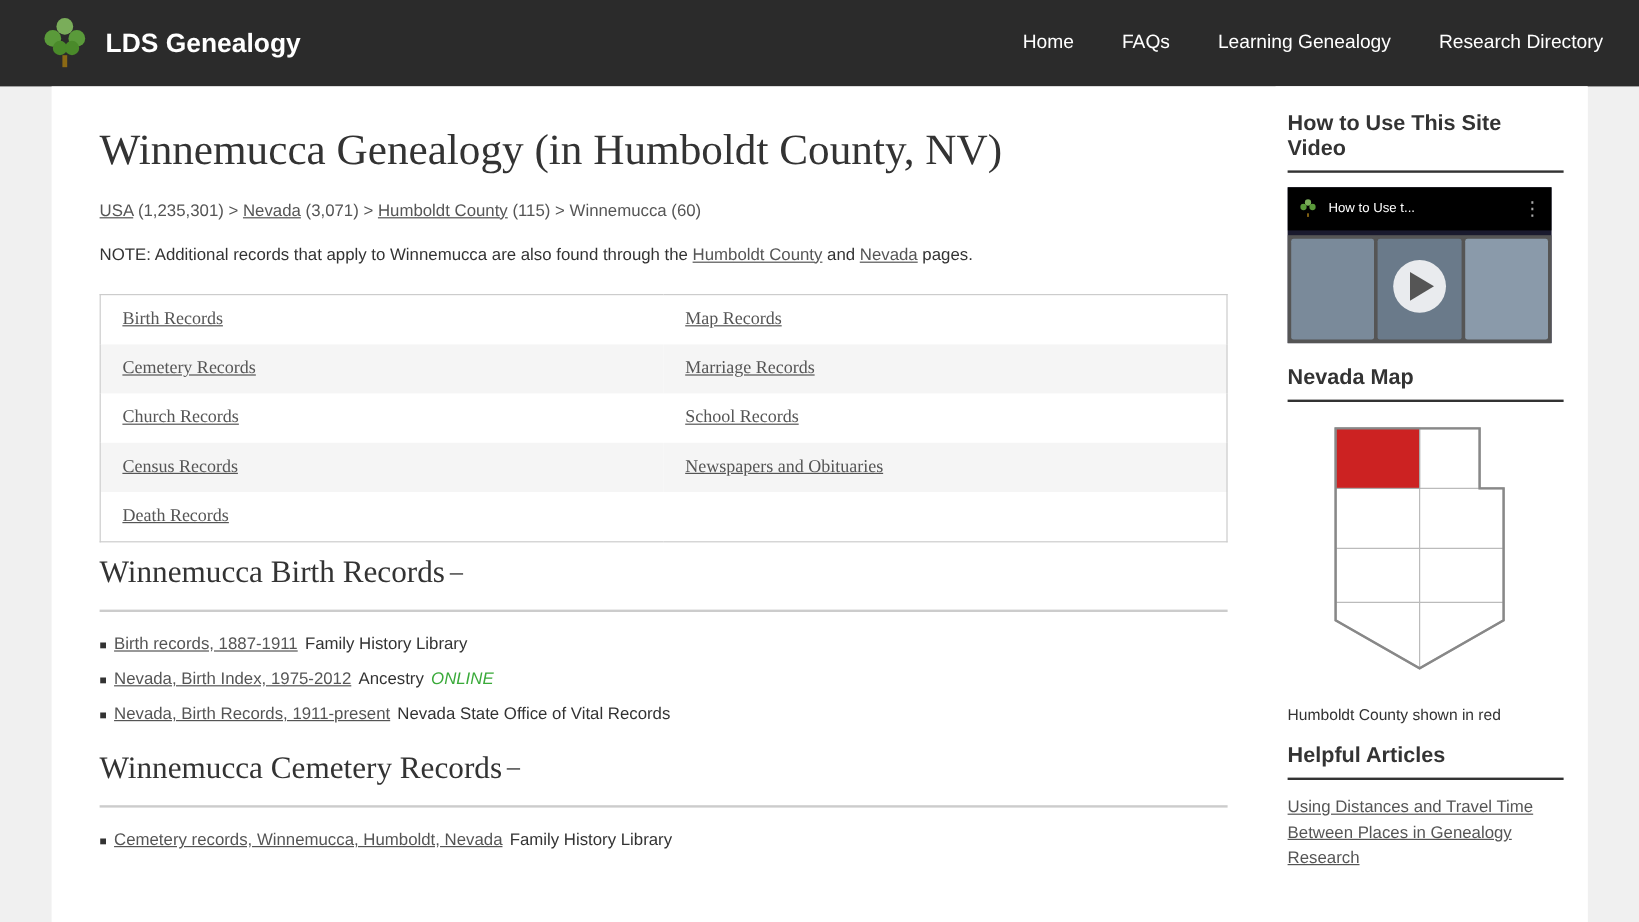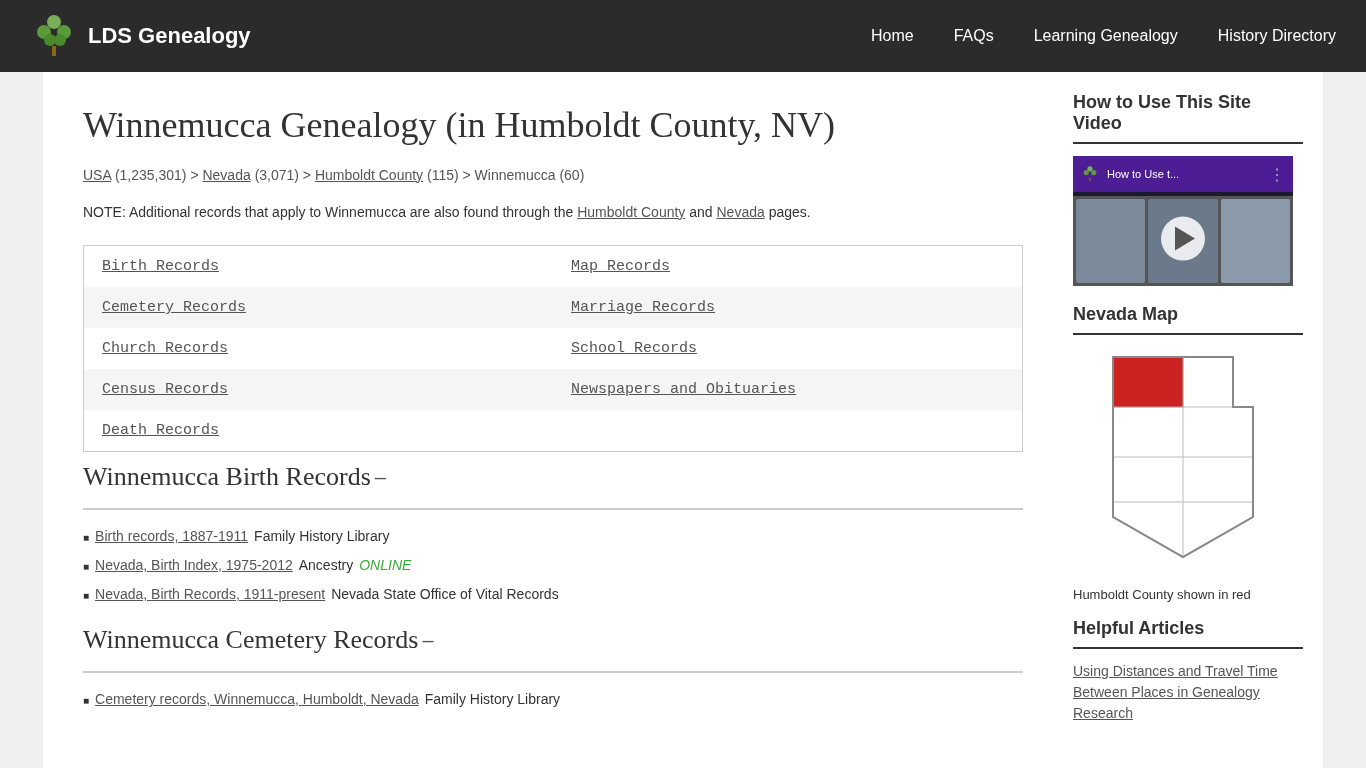--- a/index.html
+++ b/index.html
@@ -89,21 +89,20 @@
     .note-text a {
       color: #555;
       text-decoration: underline;
     }
 
     
     .records-table {
       border: 1px solid #ccc;
       width: 100%;
       border-collapse: collapse;
-      font-family: Liberation Mono, monospace;
     }
     .records-table tr:nth-child(even) {
       background: #f5f5f5;
     }
     .records-table tr:nth-child(odd) {
       background: #fff;
     }
     .records-table td {
       padding: 12px 18px;
       font-size: 15px;
@@ -202,21 +201,21 @@
       height: 100%;
       display: flex;
       align-items: center;
       justify-content: center;
       position: relative;
     }
     .video-bg-strip {
       position: absolute;
       top: 0; left: 0; right: 0;
       height: 36px;
-      background: #4c1d95;
+      background: #000000;
       display: flex;
       align-items: center;
       padding: 0 8px;
       gap: 8px;
     }
     .video-title-text {
       color: #fff;
       font-size: 11px;
       font-family: Arial, sans-serif;
     }
@@ -292,21 +291,21 @@
       <circle cx="20" cy="28" r="6" fill="#4a8a2a"></circle>
       <circle cx="30" cy="28" r="6" fill="#4a8a2a"></circle>
       <rect x="22" y="34" width="4" height="10" fill="#8B6914"></rect>
     </svg>
     <span class="nav-logo-text">LDS Genealogy</span>
   </div>
   <ul class="nav-links">
     <li><a href="#">Home</a></li>
     <li><a href="#">FAQs</a></li>
     <li><a href="#">Learning Genealogy</a></li>
-    <li><a href="#">History Directory</a></li>
+    <li><a href="#">Research Directory</a></li>
   </ul>
 </nav>
 
 <div class="page-wrapper">
 
   <div class="main-content">
     <h1 class="page-title">Winnemucca Genealogy (in Humboldt County, NV)</h1>
 
     <div class="breadcrumb">
       <a href="#">USA</a>

